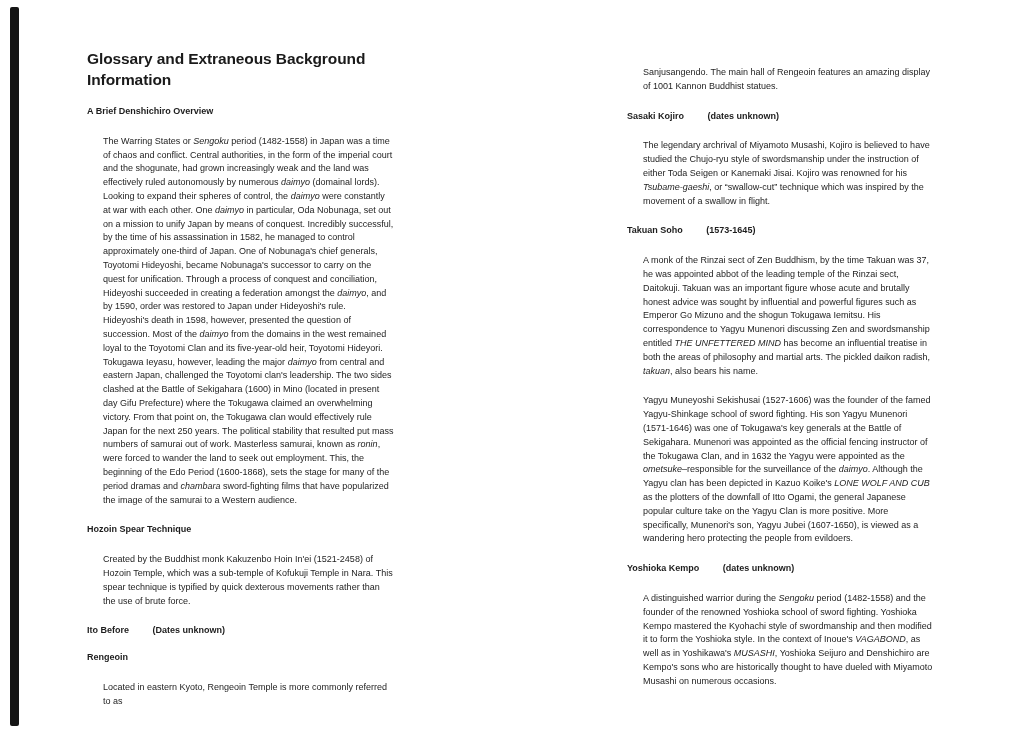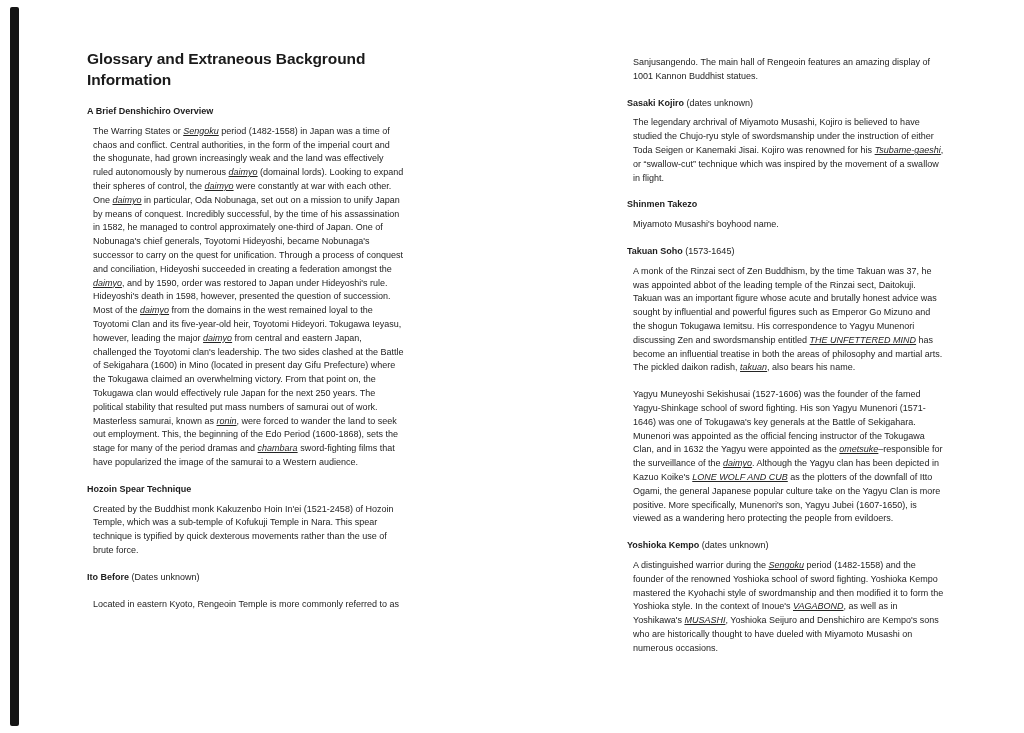--- a/index.html
+++ b/index.html
@@ -27,26 +27,26 @@
     margin: 0 0 15px 0;
     width: 302px;
     letter-spacing: -0.1px;
   }
   .section { margin-top: 13px; }
   .sections > .section:first-child { margin-top: 0; }
   .section h3 {
     font-size: 9px; line-height: 13.8px;
     margin: 0; font-weight: bold; color: #1d1d1d;
   }
-  .section h3 .hn { font-weight: normal; }
+  .section h3 .hn { font-weight: bold; padding-left: 21px; }
   .section p {
     font-size: 9px; line-height: 13.8px;
-    margin: 6px; color: #242424;
+    margin: 16px; color: #242424;
   }
-  .section p i { font-style: italic; text-decoration: underline; }
+  .section p i { font-style: italic; }
 </style>
 </head>
 <body>
 
 <div class="page">
   <div class="spine-bar"></div>
 
   <div class="col col-left">
     <h1 class="title">Glossary and Extraneous Background Information</h1>
     <div class="sections">
@@ -55,37 +55,34 @@
           <p>The Warring States or <i>Sengoku</i> period (1482-1558) in Japan was a time of chaos and conflict. Central authorities, in the form of the imperial court and the shogunate, had grown increasingly weak and the land was effectively ruled autonomously by numerous <i>daimyo</i> (domainal lords). Looking to expand their spheres of control, the <i>daimyo</i> were constantly at war with each other. One <i>daimyo</i> in particular, Oda Nobunaga, set out on a mission to unify Japan by means of conquest. Incredibly successful, by the time of his assassination in 1582, he managed to control approximately one-third of Japan. One of Nobunaga's chief generals, Toyotomi Hideyoshi, became Nobunaga's successor to carry on the quest for unification. Through a process of conquest and conciliation, Hideyoshi succeeded in creating a federation amongst the <i>daimyo</i>, and by 1590, order was restored to Japan under Hideyoshi's rule. Hideyoshi's death in 1598, however, presented the question of succession. Most of the <i>daimyo</i> from the domains in the west remained loyal to the Toyotomi Clan and its five-year-old heir, Toyotomi Hideyori. Tokugawa Ieyasu, however, leading the major <i>daimyo</i> from central and eastern Japan, challenged the Toyotomi clan's leadership. The two sides clashed at the Battle of Sekigahara (1600) in Mino (located in present day Gifu Prefecture) where the Tokugawa claimed an overwhelming victory.  From that point on, the Tokugawa clan would effectively rule Japan for the next 250 years. The political stability that resulted put mass numbers of samurai out of work. Masterless samurai, known as <i>ronin</i>, were forced to wander the land to seek out employment. This, the beginning of the Edo Period (1600-1868), sets the stage for many of the period dramas and <i>chambara</i> sword-fighting films that have popularized the image of the samurai to a Western audience.</p>
         </div>
         <div class="section">
           <h3><span class="hb">Hozoin Spear Technique</span></h3>
           <p>Created by the Buddhist monk Kakuzenbo Hoin In'ei (1521-2458) of Hozoin Temple, which was a sub-temple of Kofukuji Temple in Nara. This spear technique is typified by quick dexterous movements rather than the use of brute force.</p>
         </div>
         <div class="section">
           <h3><span class="hb">Ito Before</span><span class="hn"> (Dates unknown)</span></h3>
         </div>
         <div class="section">
+          <h3><span class="hb">Rengeoin</span></h3>
           <p>Located in eastern Kyoto, Rengeoin Temple is more commonly referred to as</p>
         </div>
       </div>
   </div>
 
   <div class="col col-right">
     <div class="sections">
         <div class="section">
           <p>Sanjusangendo. The main hall of Rengeoin features an amazing display of 1001 Kannon Buddhist statues.</p>
         </div>
         <div class="section">
           <h3><span class="hb">Sasaki Kojiro</span><span class="hn"> (dates unknown)</span></h3>
           <p>The legendary archrival of Miyamoto Musashi, Kojiro is believed to have studied the Chujo-ryu style of swordsmanship under the instruction of either Toda Seigen or Kanemaki Jisai. Kojiro was renowned for his <i>Tsubame-gaeshi</i>, or “swallow-cut” technique which was inspired by the movement of a swallow in flight.</p>
-        </div>
-        <div class="section">
-          <h3><span class="hb">Shinmen Takezo</span></h3>
-          <p>Miyamoto Musashi's boyhood name.</p>
         </div>
         <div class="section">
           <h3><span class="hb">Takuan Soho</span><span class="hn"> (1573-1645)</span></h3>
           <p>A monk of the Rinzai sect of Zen Buddhism, by the time Takuan was 37, he was appointed abbot of the leading temple of the Rinzai sect, Daitokuji. Takuan was an important figure whose acute and brutally honest advice was sought by influential and powerful figures such as Emperor Go Mizuno and the shogun Tokugawa Iemitsu. His correspondence to Yagyu Munenori discussing Zen and swordsmanship entitled <i>THE UNFETTERED MIND</i> has become an influential treatise in both the areas of philosophy and martial arts. The pickled daikon radish, <i>takuan</i>, also bears his name.</p>
         </div>
         <div class="section">
           <p>Yagyu Muneyoshi Sekishusai (1527-1606) was the founder of the famed Yagyu-Shinkage school of sword fighting. His son Yagyu Munenori (1571-1646) was one of Tokugawa's key generals at the Battle of Sekigahara. Munenori was appointed as the official fencing instructor of the Tokugawa Clan, and in 1632 the Yagyu were appointed as the <i>ometsuke</i>–responsible for the surveillance of the <i>daimyo</i>. Although the Yagyu clan has been depicted in Kazuo Koike's <i>LONE WOLF AND CUB</i> as the plotters of the downfall of Itto Ogami, the general Japanese popular culture take on the Yagyu Clan is more positive. More specifically, Munenori's son, Yagyu Jubei (1607-1650), is viewed as a wandering hero protecting the people from evildoers.</p>
         </div>
         <div class="section">
           <h3><span class="hb">Yoshioka Kempo</span><span class="hn"> (dates unknown)</span></h3>

